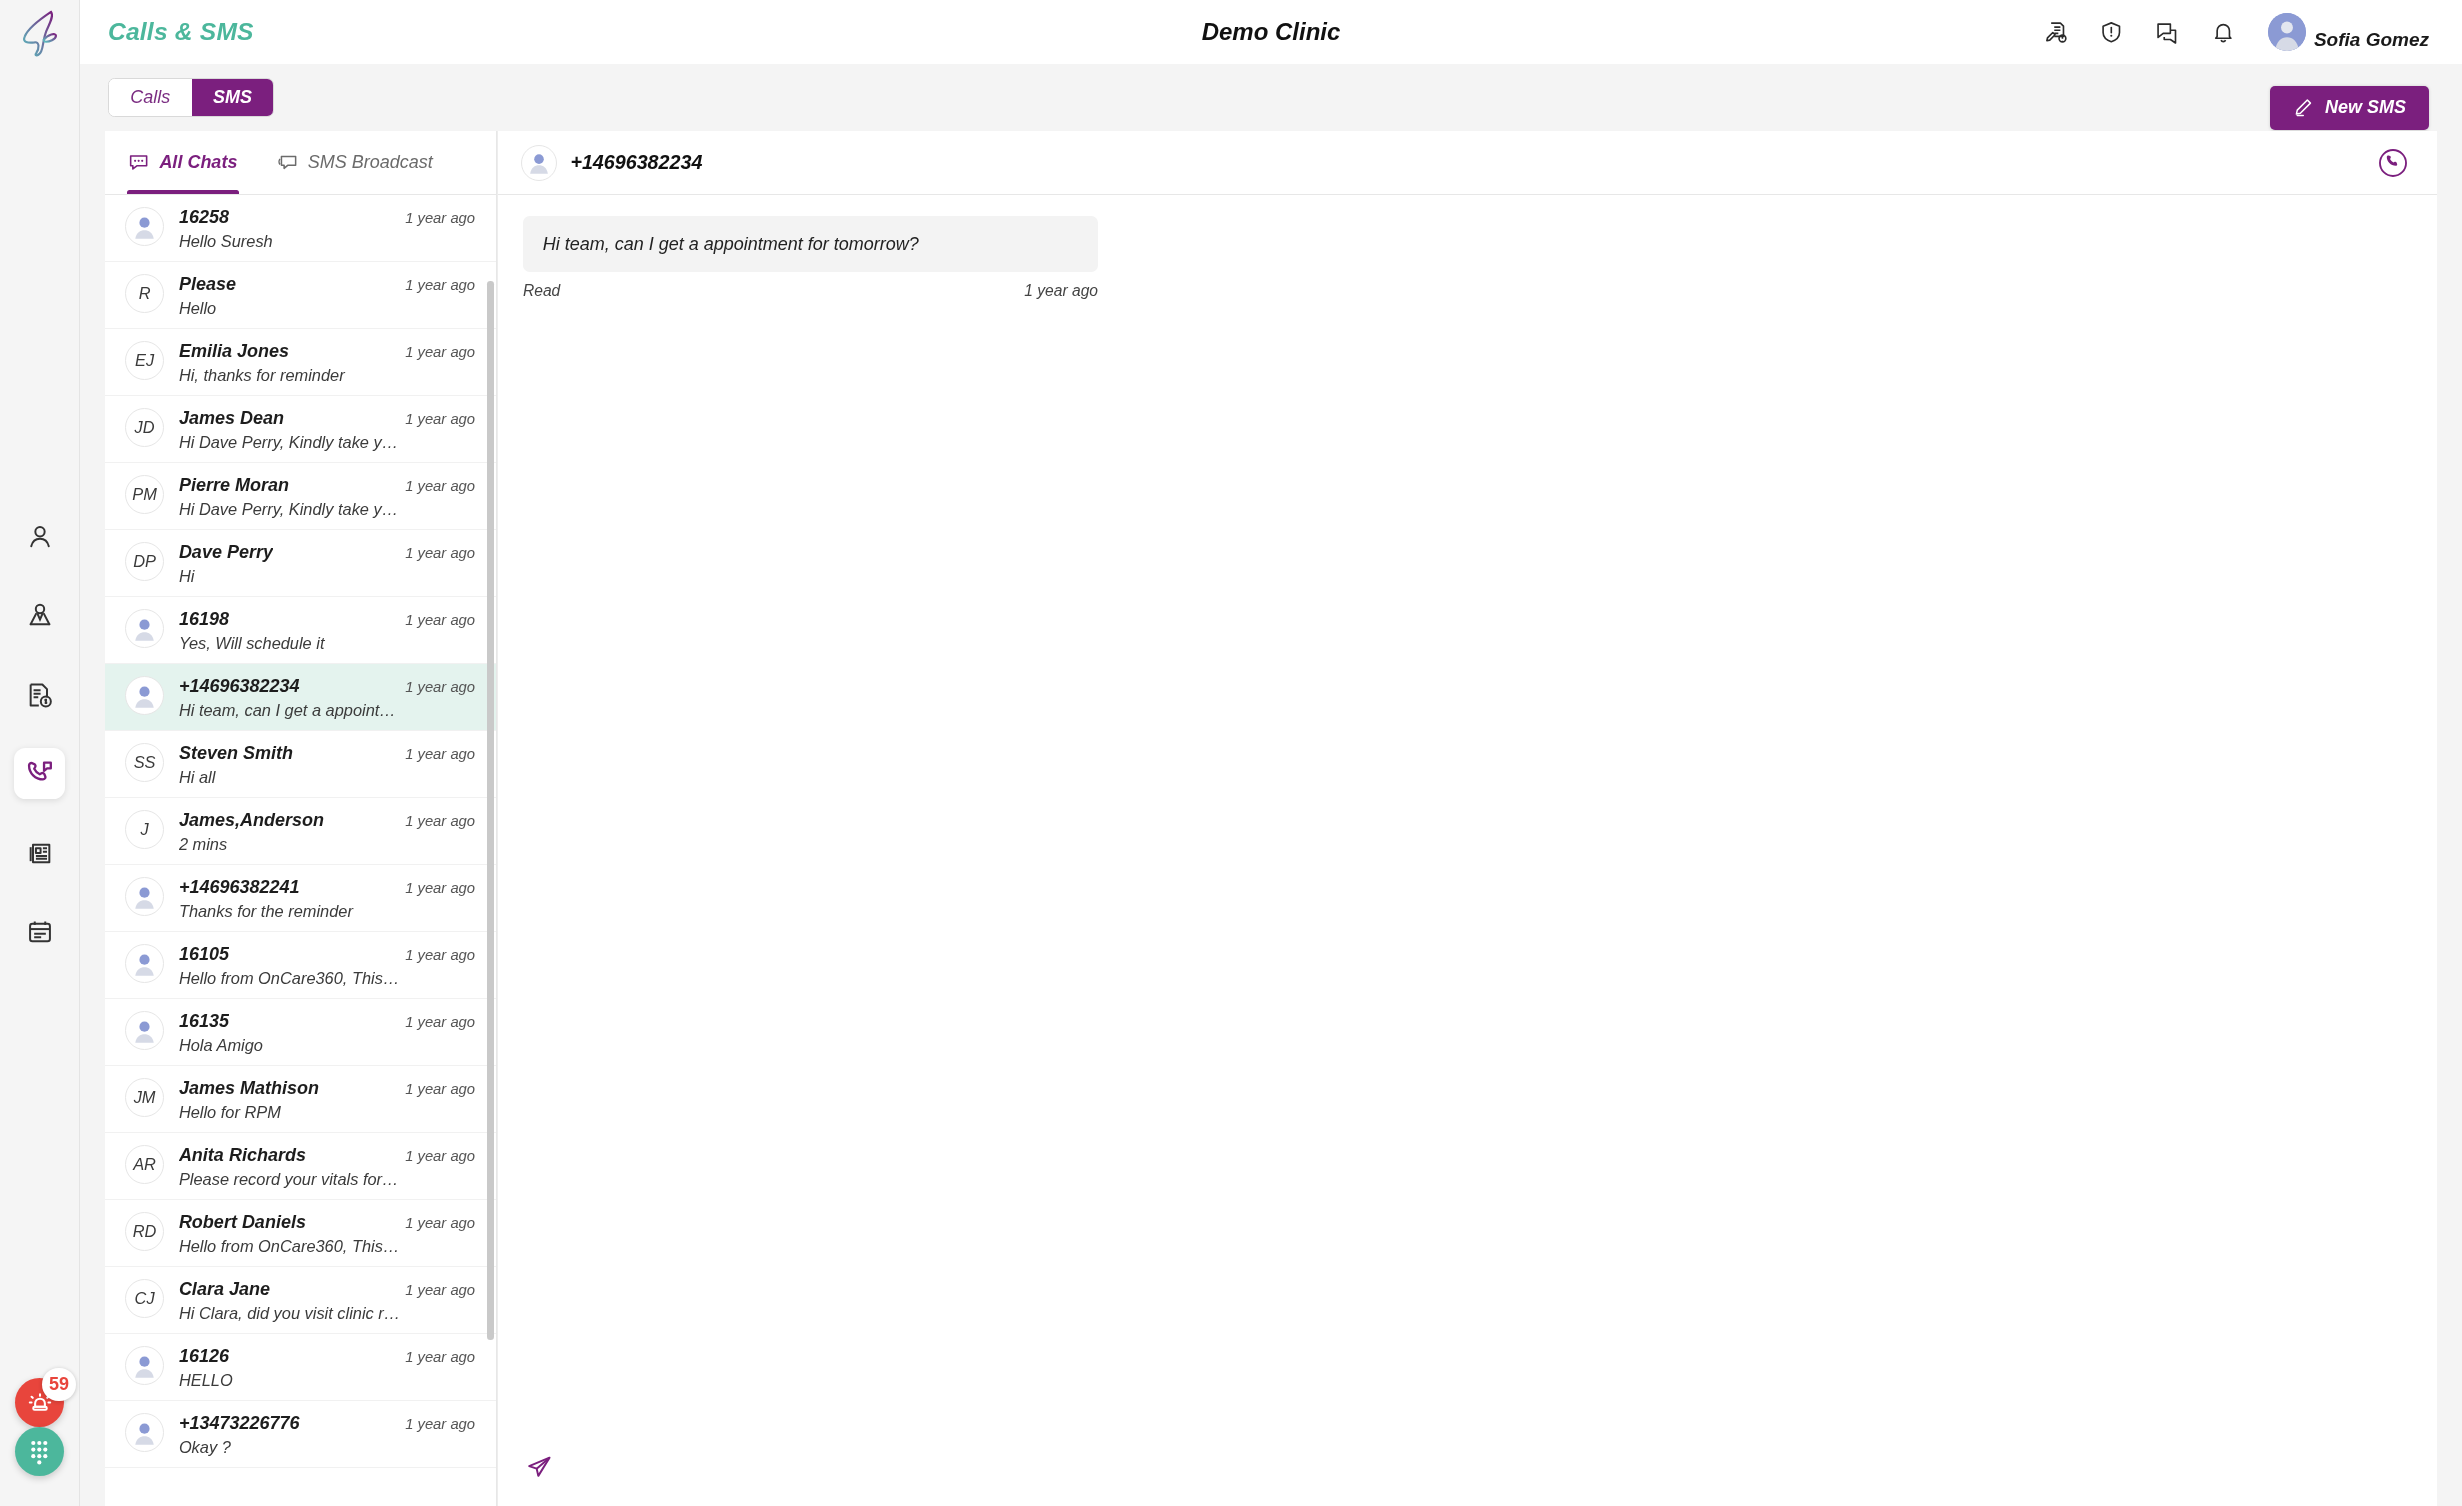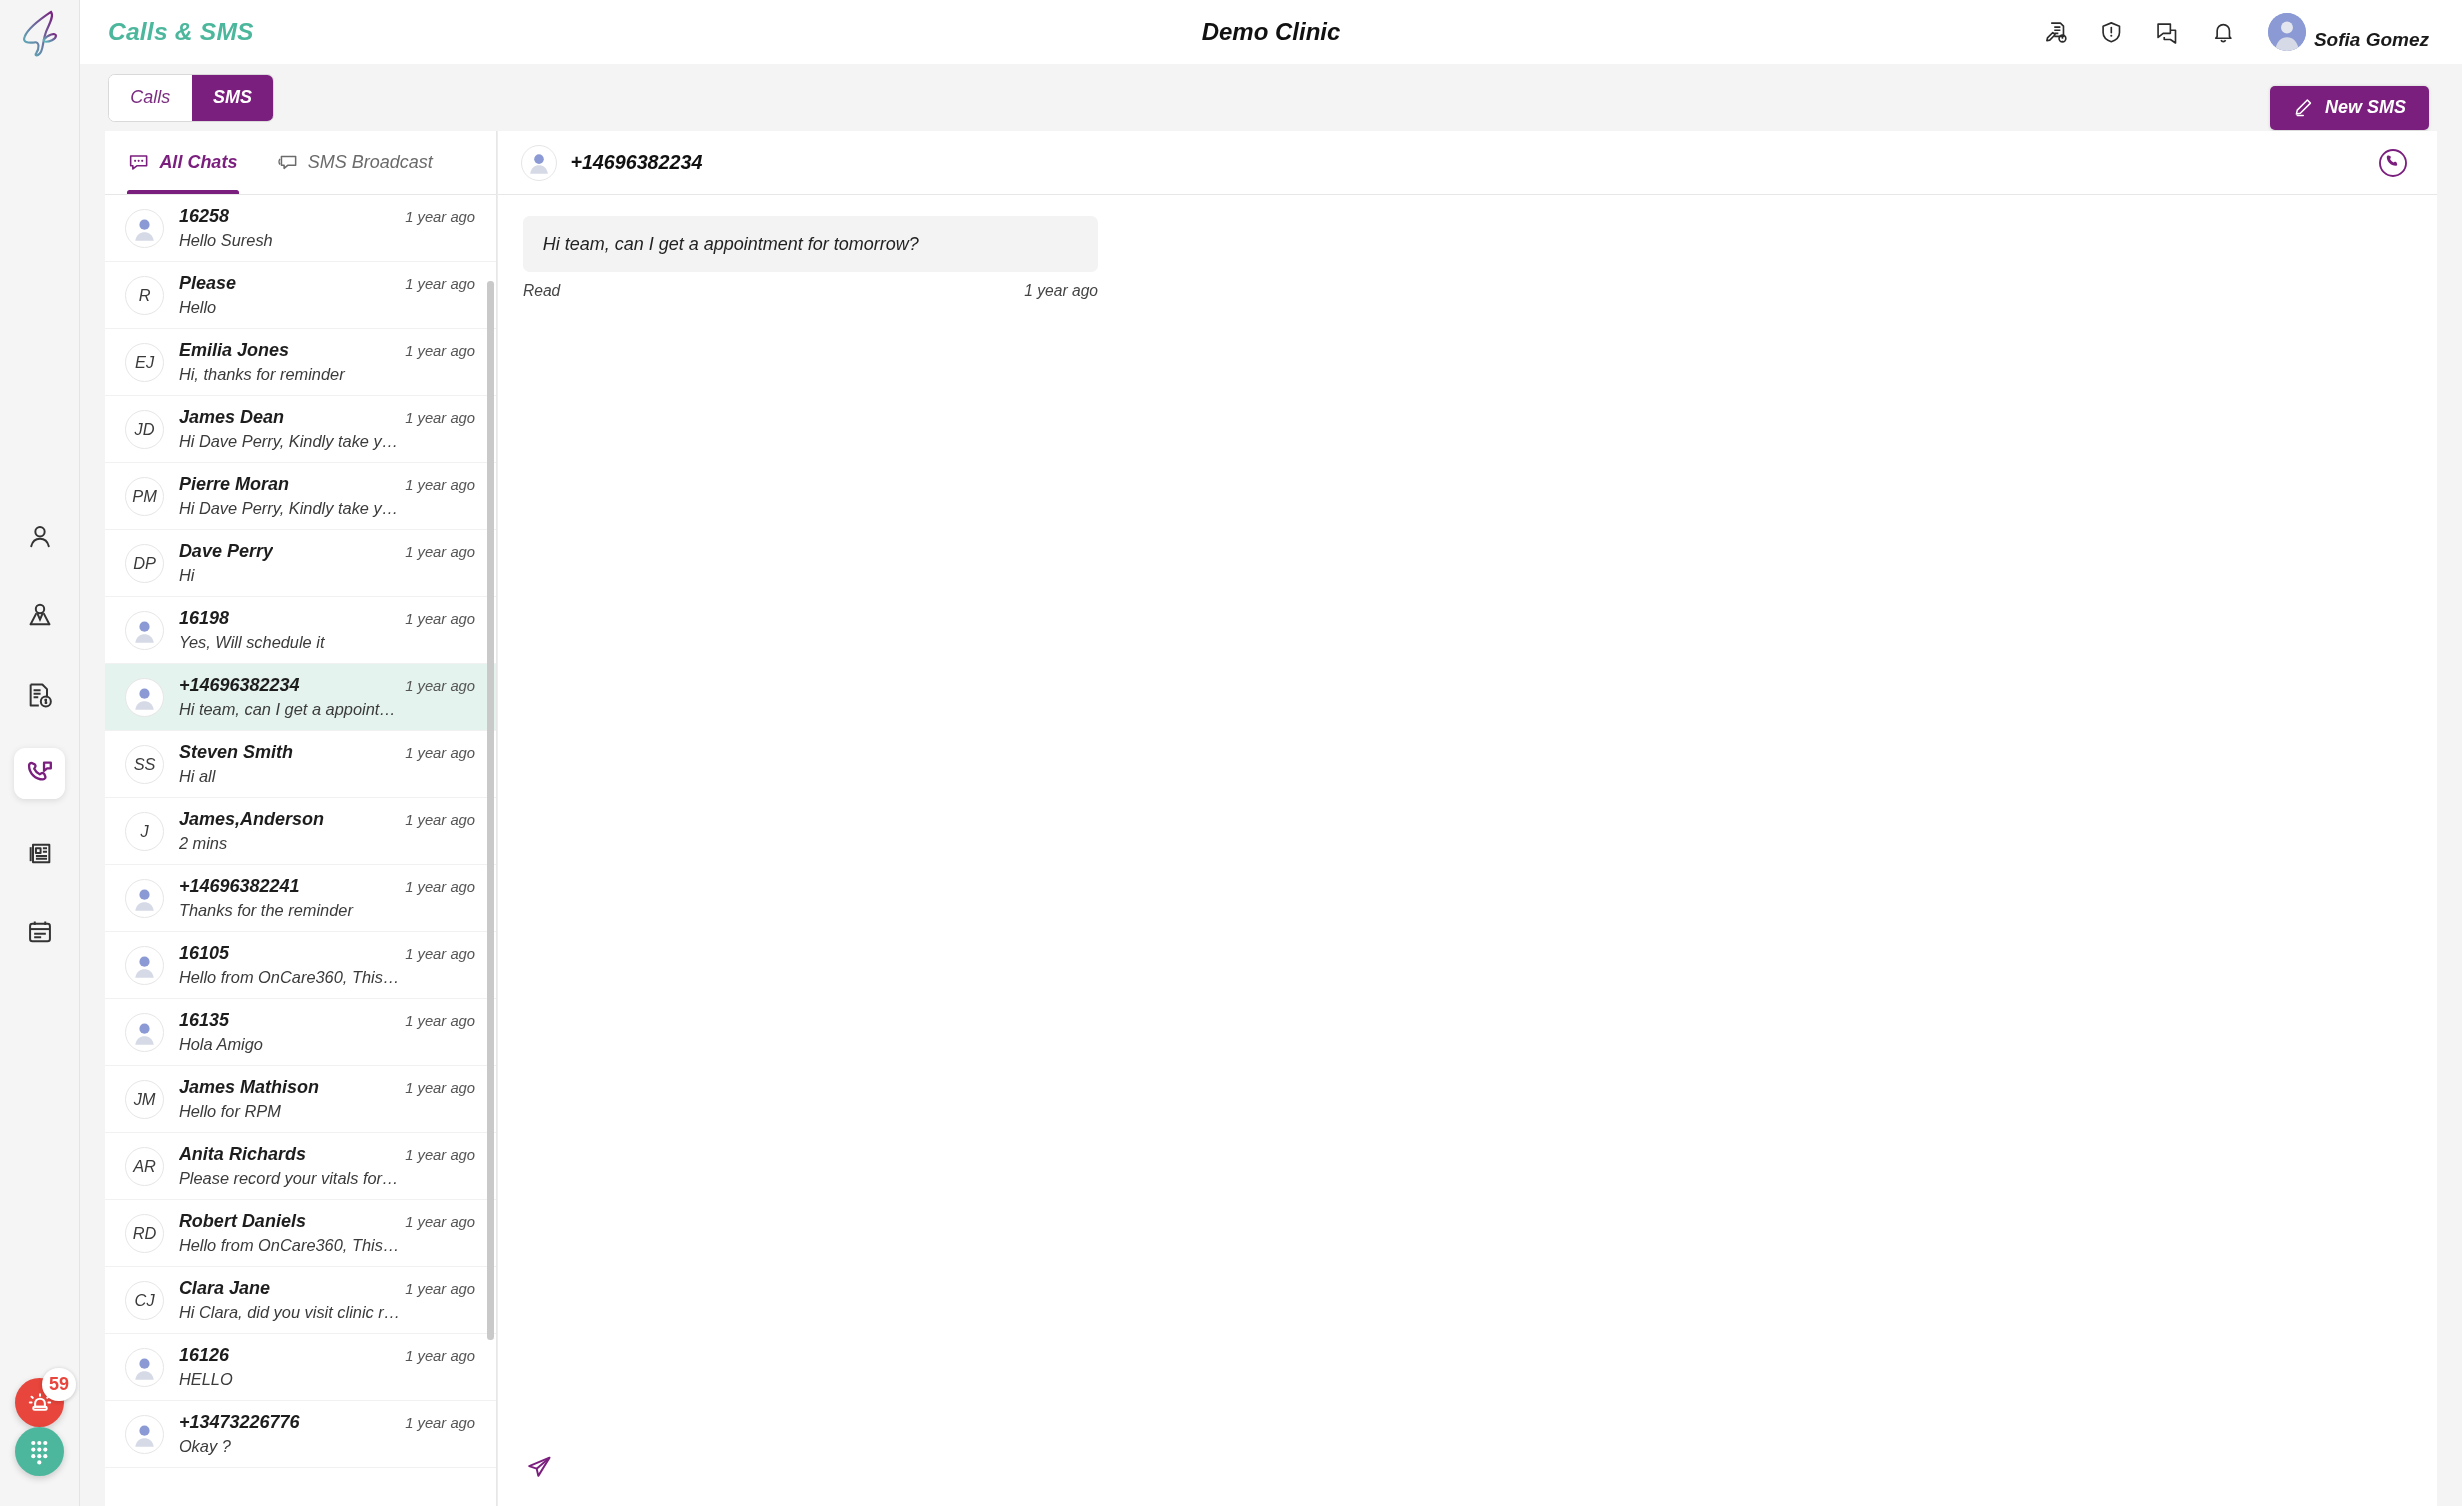--- a/index.html
+++ b/index.html
@@ -124,21 +124,21 @@
     background: #f4f4f4;
     display: flex; align-items: center;
     padding: 0 33px 0 28px;
   }
   .segmented {
     display: flex;
     border: 0.8px solid #d9d9d9;
     border-radius: 6.6px;
     overflow: hidden;
     background: #fff;
-    height: 48px;
+    height: 39px;
   }
   .seg {
     padding: 0 21.3px;
     display: flex; align-items: center; justify-content: center;
     font-size: 18px;
     color: #7b2d82;
     background: #ffffff;
     min-width: 77px;
   }
   .seg.active { background: #7b1f7e; color: #ffffff; font-weight: 700; }
@@ -195,21 +195,21 @@
     height: 4.1px; background: #7b1f7e;
     border-radius: 2.5px 2.5px 0 0;
   }
   .chat-list {
     flex: 1;
     overflow: hidden;
     position: relative;
   }
   .chat-scroll { position: absolute; inset: 0; overflow: hidden; }
   .chat-item {
-    display: flex; align-items: center;
+    display: flex; align-items: flex-start;
     gap: 14.8px;
     padding: 11.5px 21.3px 11.5px 19.7px;
     height: 67px;
     border-bottom: 0.8px solid #f1f1f1;
     background: #ffffff;
   }
   .chat-item.selected { background: #e4f3ee; }
   .chat-av {
     width: 39px; height: 39px; min-width: 39px;
     border-radius: 50%;

